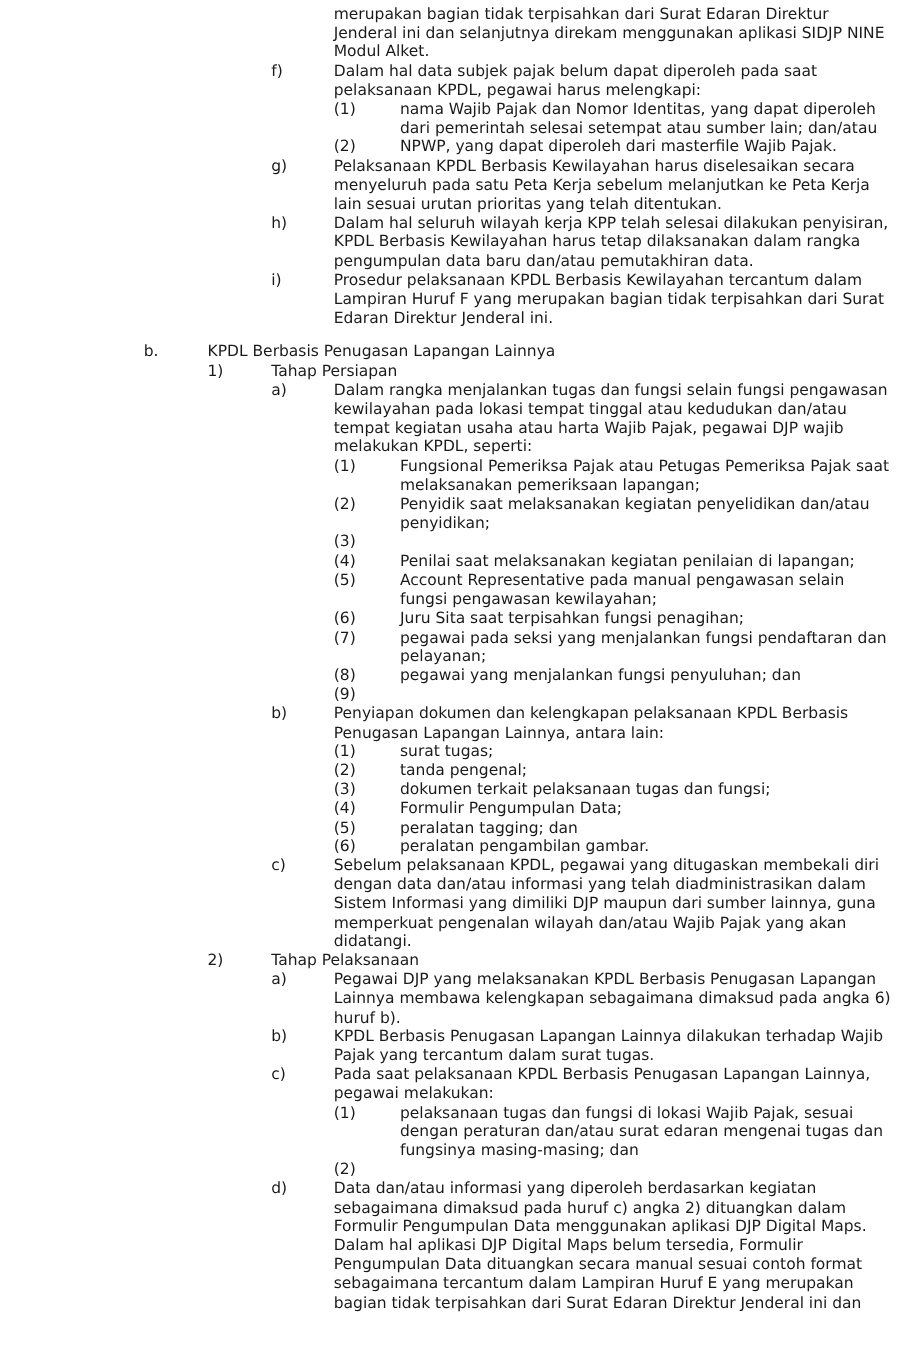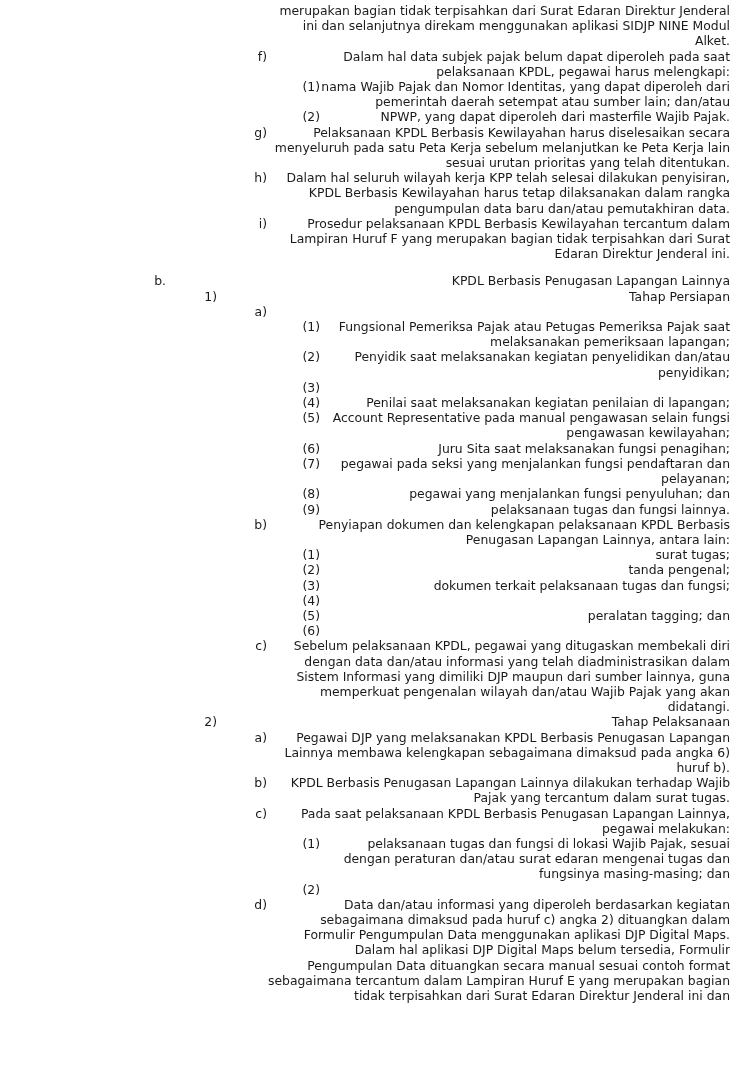--- a/index.html
+++ b/index.html
@@ -13,22 +13,22 @@
     overflow:hidden;
   }
   .page{
     width:730px;height:1080px;
     padding-top:3px;
     box-sizing:border-box;
     overflow:hidden;
   }
   .row{
     display:flex;
+    padding-right:15px;
     box-sizing:border-box;
-    text-align:right;
   }
   .row .label{flex-shrink:0;}
   .row .text{flex:1 1 auto;min-width:0;}
   .lv1{padding-left:115px;} .lv1 .label{width:51px;}
   .lv2{padding-left:166px;} .lv2 .label{width:51px;}
   .lv3{padding-left:217px;} .lv3 .label{width:50px;}
   .lv4{padding-left:267px;} .lv4 .label{width:53px;}
   .gap{margin-top:12px;}
 </style>
 </head>
@@ -39,21 +39,21 @@
       <div class="row lv3">
         <div class="label"></div>
         <div class="text">merupakan bagian tidak terpisahkan dari Surat Edaran Direktur Jenderal ini dan selanjutnya direkam menggunakan aplikasi SIDJP NINE Modul Alket.</div>
       </div>
       <div class="row lv3">
         <div class="label">f)</div>
         <div class="text">Dalam hal data subjek pajak belum dapat diperoleh pada saat pelaksanaan KPDL, pegawai harus melengkapi:</div>
       </div>
       <div class="row lv4">
         <div class="label">(1)</div>
-        <div class="text">nama Wajib Pajak dan Nomor Identitas, yang dapat diperoleh dari pemerintah daerah setempat atau sumber lain; dan/atau</div>
+        <div class="text">nama Wajib Pajak dan Nomor Identitas, yang dapat diperoleh dari pemerintah selesai setempat atau sumber lain; dan/atau</div>
       </div>
       <div class="row lv4">
         <div class="label">(2)</div>
         <div class="text">NPWP, yang dapat diperoleh dari masterfile Wajib Pajak.</div>
       </div>
       <div class="row lv3">
         <div class="label">g)</div>
         <div class="text">Pelaksanaan KPDL Berbasis Kewilayahan harus diselesaikan secara menyeluruh pada satu Peta Kerja sebelum melanjutkan ke Peta Kerja lain sesuai urutan prioritas yang telah ditentukan.</div>
       </div>
       <div class="row lv3">
@@ -67,20 +67,21 @@
       <div class="row lv1 gap">
         <div class="label">b.</div>
         <div class="text">KPDL Berbasis Penugasan Lapangan Lainnya</div>
       </div>
       <div class="row lv2">
         <div class="label">1)</div>
         <div class="text">Tahap Persiapan</div>
       </div>
       <div class="row lv3">
         <div class="label">a)</div>
+        <div class="text">Dalam rangka menjalankan tugas dan fungsi selain fungsi pengawasan kewilayahan pada lokasi tempat tinggal atau kedudukan dan/atau tempat kegiatan usaha atau harta Wajib Pajak, pegawai DJP wajib melakukan KPDL, seperti:</div>
       </div>
       <div class="row lv4">
         <div class="label">(1)</div>
         <div class="text">Fungsional Pemeriksa Pajak atau Petugas Pemeriksa Pajak saat melaksanakan pemeriksaan lapangan;</div>
       </div>
       <div class="row lv4">
         <div class="label">(2)</div>
         <div class="text">Penyidik saat melaksanakan kegiatan penyelidikan dan/atau penyidikan;</div>
       </div>
       <div class="row lv4">
@@ -89,59 +90,60 @@
       <div class="row lv4">
         <div class="label">(4)</div>
         <div class="text">Penilai saat melaksanakan kegiatan penilaian di lapangan;</div>
       </div>
       <div class="row lv4">
         <div class="label">(5)</div>
         <div class="text">Account Representative pada manual pengawasan selain fungsi pengawasan kewilayahan;</div>
       </div>
       <div class="row lv4">
         <div class="label">(6)</div>
-        <div class="text">Juru Sita saat melaksanakan fungsi penagihan;</div>
+        <div class="text">Juru Sita saat terpisahkan fungsi penagihan;</div>
       </div>
       <div class="row lv4">
         <div class="label">(7)</div>
         <div class="text">pegawai pada seksi yang menjalankan fungsi pendaftaran dan pelayanan;</div>
       </div>
       <div class="row lv4">
         <div class="label">(8)</div>
         <div class="text">pegawai yang menjalankan fungsi penyuluhan; dan</div>
       </div>
       <div class="row lv4">
         <div class="label">(9)</div>
-        <div class="text">pelaksanaan tugas dan fungsi lainnya.</div>
       </div>
       <div class="row lv3">
         <div class="label">b)</div>
         <div class="text">Penyiapan dokumen dan kelengkapan pelaksanaan KPDL Berbasis Penugasan Lapangan Lainnya, antara lain:</div>
       </div>
       <div class="row lv4">
         <div class="label">(1)</div>
         <div class="text">surat tugas;</div>
       </div>
       <div class="row lv4">
         <div class="label">(2)</div>
         <div class="text">tanda pengenal;</div>
       </div>
       <div class="row lv4">
         <div class="label">(3)</div>
         <div class="text">dokumen terkait pelaksanaan tugas dan fungsi;</div>
       </div>
       <div class="row lv4">
         <div class="label">(4)</div>
+        <div class="text">Formulir Pengumpulan Data;</div>
       </div>
       <div class="row lv4">
         <div class="label">(5)</div>
         <div class="text">peralatan tagging; dan</div>
       </div>
       <div class="row lv4">
         <div class="label">(6)</div>
+        <div class="text">peralatan pengambilan gambar.</div>
       </div>
       <div class="row lv3">
         <div class="label">c)</div>
         <div class="text">Sebelum pelaksanaan KPDL, pegawai yang ditugaskan membekali diri dengan data dan/atau informasi yang telah diadministrasikan dalam Sistem Informasi yang dimiliki DJP maupun dari sumber lainnya, guna memperkuat pengenalan wilayah dan/atau Wajib Pajak yang akan didatangi.</div>
       </div>
       <div class="row lv2">
         <div class="label">2)</div>
         <div class="text">Tahap Pelaksanaan</div>
       </div>
       <div class="row lv3">

